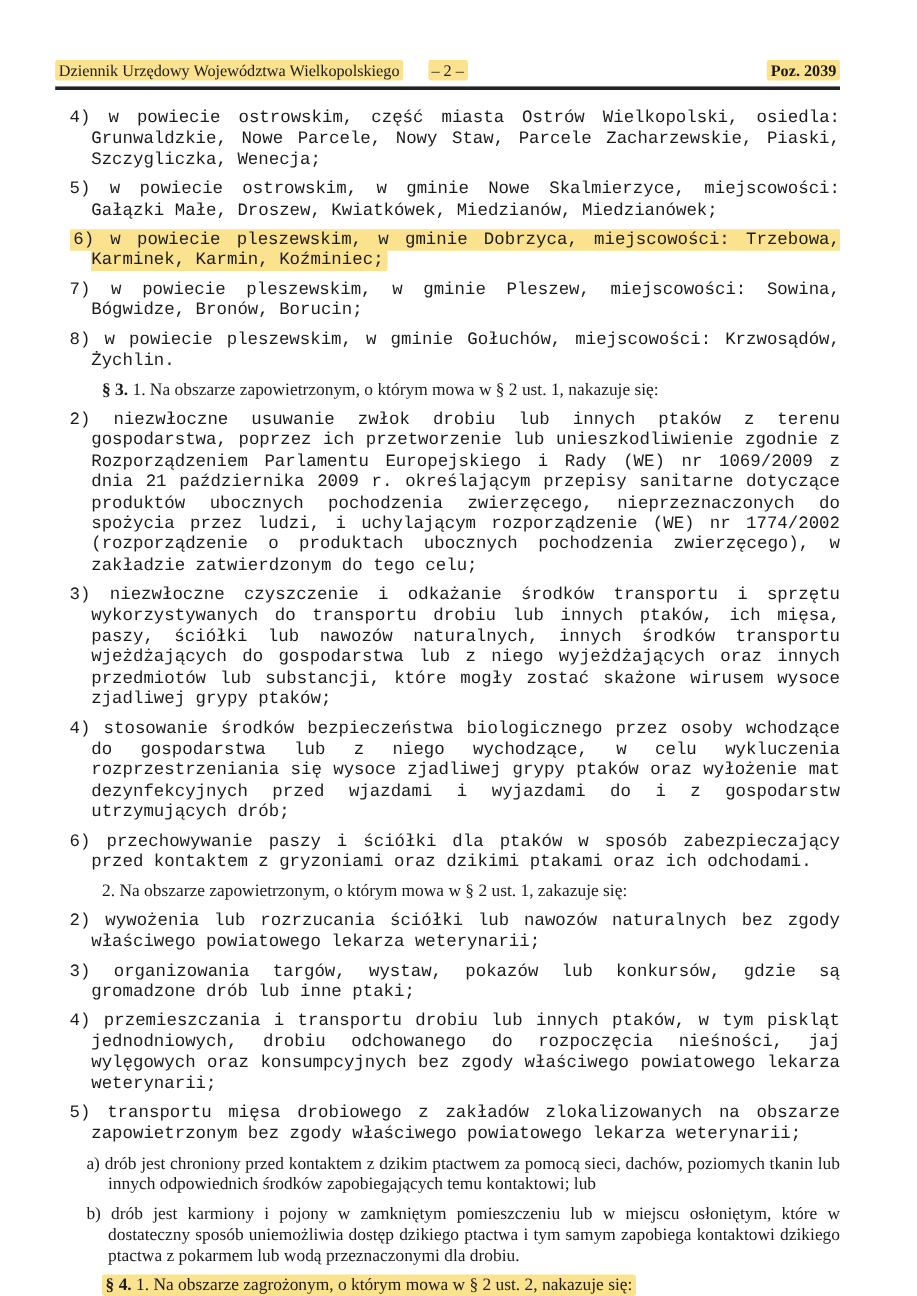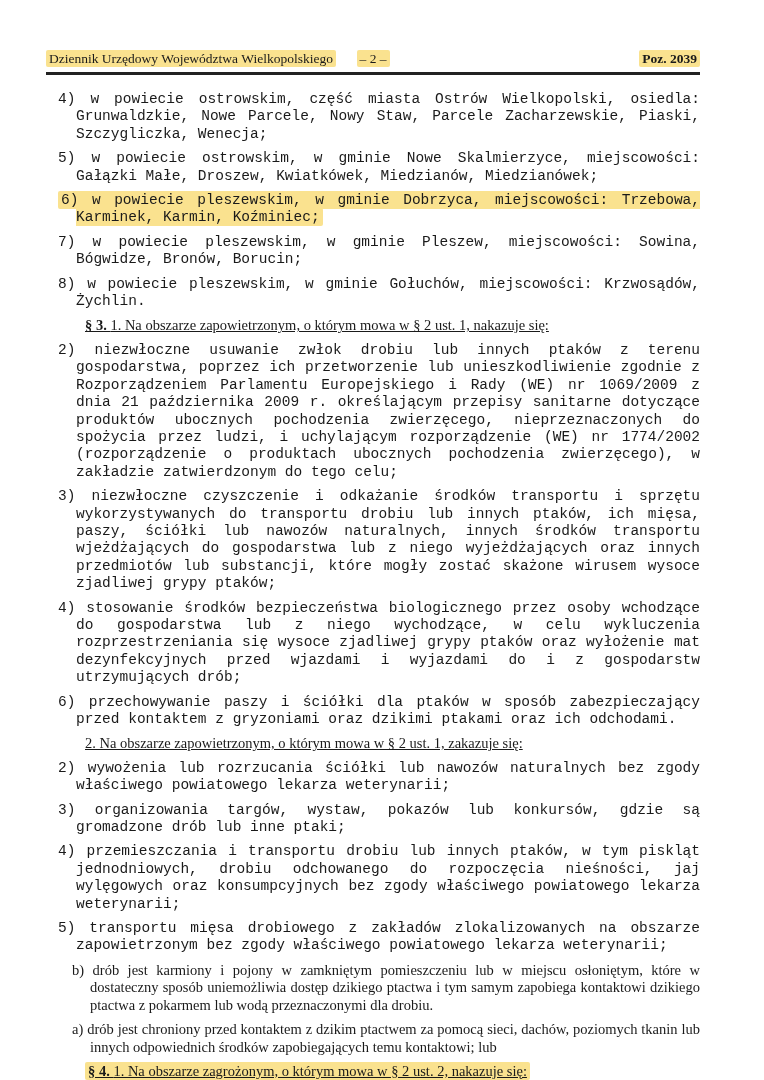--- a/index.html
+++ b/index.html
@@ -37,21 +37,21 @@
   }
   .doc-body {
     margin-top: 16px;
     font-size: 14.5px;
     line-height: 17.4px;
     text-align: justify;
   }
   .doc-body p { margin: 0 0 7px 0; }
   p.item    { padding-left: 30px; text-indent: -18px; font-family: Liberation Mono, monospace; }
   p.letter  { padding-left: 44px; text-indent: -18px; }
-  p.section, p.plain { text-indent: 39px; text-decoration: underline; }
+  p.section, p.plain { text-indent: 39px; }
   .bold { font-weight: bold; }
 </style>
 </head>
 <body>
 
 <div class="page" style="color: rgb(26, 26, 26);">
 
   <div class="header">
     <div class="h-left">
       <mark>Dziennik Urzędowy Województwa Wielkopolskiego</mark>
@@ -75,18 +75,18 @@
       <p class="para section"><span><span class="bold">§ 3. </span>1. Na obszarze zapowietrzonym, o którym mowa w § 2 ust. 1, nakazuje się:</span></p>
       <p class="para item"><span><span class="marker">2) </span>niezwłoczne usuwanie zwłok drobiu lub innych ptaków z terenu gospodarstwa, poprzez ich przetworzenie lub unieszkodliwienie zgodnie z Rozporządzeniem Parlamentu Europejskiego i Rady (WE) nr 1069/2009 z dnia 21 października 2009 r. określającym przepisy sanitarne dotyczące produktów ubocznych pochodzenia zwierzęcego, nieprzeznaczonych do spożycia przez ludzi, i uchylającym rozporządzenie (WE) nr 1774/2002 (rozporządzenie o produktach ubocznych pochodzenia zwierzęcego), w zakładzie zatwierdzonym do tego celu;</span></p>
       <p class="para item"><span><span class="marker">3) </span>niezwłoczne czyszczenie i odkażanie środków transportu i sprzętu wykorzystywanych do transportu drobiu lub innych ptaków, ich mięsa, paszy, ściółki lub nawozów naturalnych, innych środków transportu wjeżdżających do gospodarstwa lub z niego wyjeżdżających oraz innych przedmiotów lub substancji, które mogły zostać skażone wirusem wysoce zjadliwej grypy ptaków;</span></p>
       <p class="para item"><span><span class="marker">4) </span>stosowanie środków bezpieczeństwa biologicznego przez osoby wchodzące do gospodarstwa lub z niego wychodzące, w celu wykluczenia rozprzestrzeniania się wysoce zjadliwej grypy ptaków oraz wyłożenie mat dezynfekcyjnych przed wjazdami i wyjazdami do i z gospodarstw utrzymujących drób;</span></p>
       <p class="para item"><span><span class="marker">6) </span>przechowywanie paszy i ściółki dla ptaków w sposób zabezpieczający przed kontaktem z gryzoniami oraz dzikimi ptakami oraz ich odchodami.</span></p>
       <p class="para plain"><span>2. Na obszarze zapowietrzonym, o którym mowa w § 2 ust. 1, zakazuje się:</span></p>
       <p class="para item"><span><span class="marker">2) </span>wywożenia lub rozrzucania ściółki lub nawozów naturalnych bez zgody właściwego powiatowego lekarza weterynarii;</span></p>
       <p class="para item"><span><span class="marker">3) </span>organizowania targów, wystaw, pokazów lub konkursów, gdzie są gromadzone drób lub inne ptaki;</span></p>
       <p class="para item"><span><span class="marker">4) </span>przemieszczania i transportu drobiu lub innych ptaków, w tym piskląt jednodniowych, drobiu odchowanego do rozpoczęcia nieśności, jaj wylęgowych oraz konsumpcyjnych bez zgody właściwego powiatowego lekarza weterynarii;</span></p>
       <p class="para item"><span><span class="marker">5) </span>transportu mięsa drobiowego z zakładów zlokalizowanych na obszarze zapowietrzonym bez zgody właściwego powiatowego lekarza weterynarii;</span></p>
+      <p class="para letter"><span><span class="marker">a) </span>drób jest chroniony przed kontaktem z dzikim ptactwem za pomocą sieci, dachów, poziomych tkanin lub innych odpowiednich środków zapobiegających temu kontaktowi; lub</span></p>
       <p class="para letter"><span><span class="marker">b) </span>drób jest karmiony i pojony w zamkniętym pomieszczeniu lub w miejscu osłoniętym, które w dostateczny sposób uniemożliwia dostęp dzikiego ptactwa i tym samym zapobiega kontaktowi dzikiego ptactwa z pokarmem lub wodą przeznaczonymi dla drobiu.</span></p>
-      <p class="para letter"><span><span class="marker">a) </span>drób jest chroniony przed kontaktem z dzikim ptactwem za pomocą sieci, dachów, poziomych tkanin lub innych odpowiednich środków zapobiegających temu kontaktowi; lub</span></p>
       <p class="para section"><mark><span class="bold">§ 4. </span>1. Na obszarze zagrożonym, o którym mowa w § 2 ust. 2, nakazuje się:</mark></p>
     </div>
 
 </div>
 
 </body></html>

